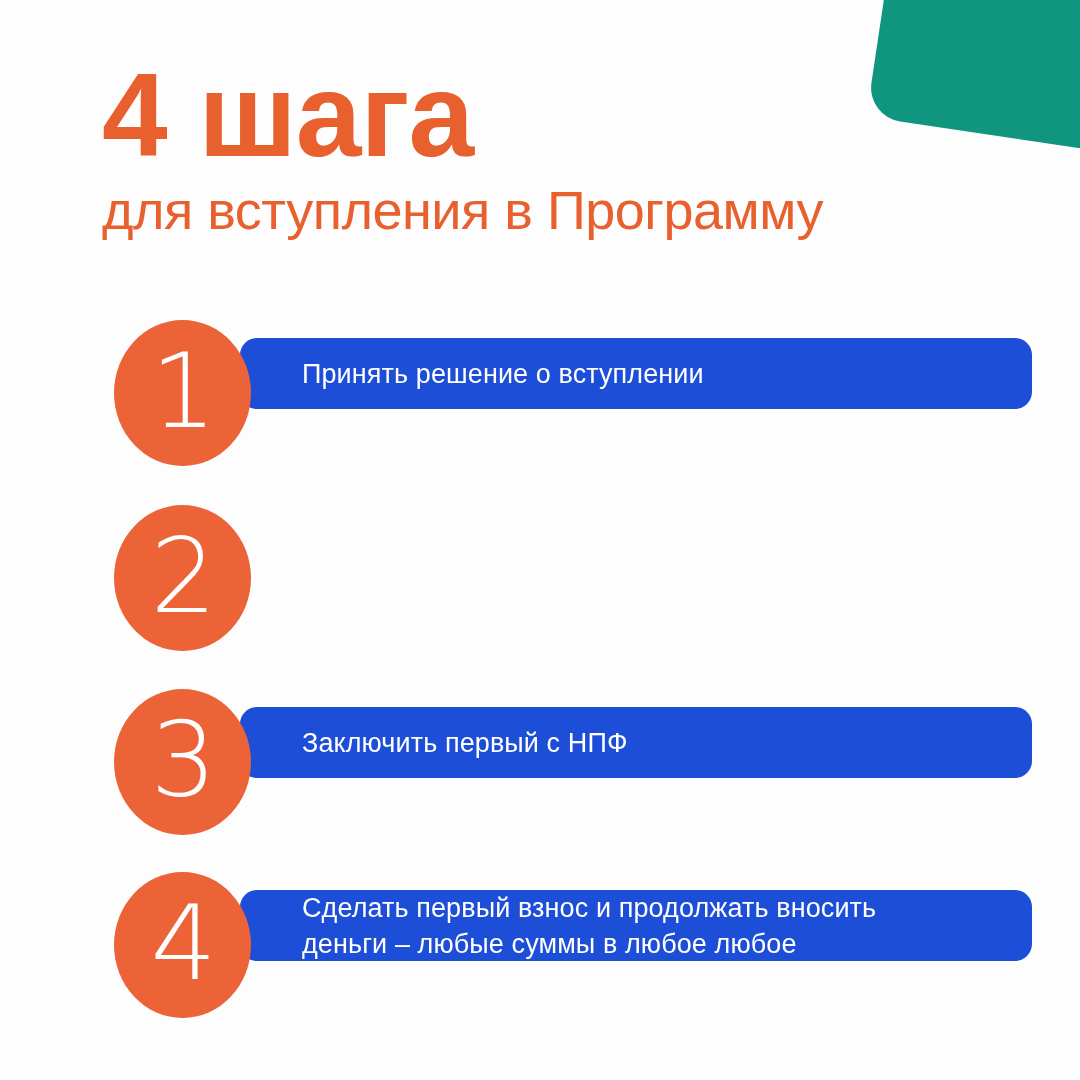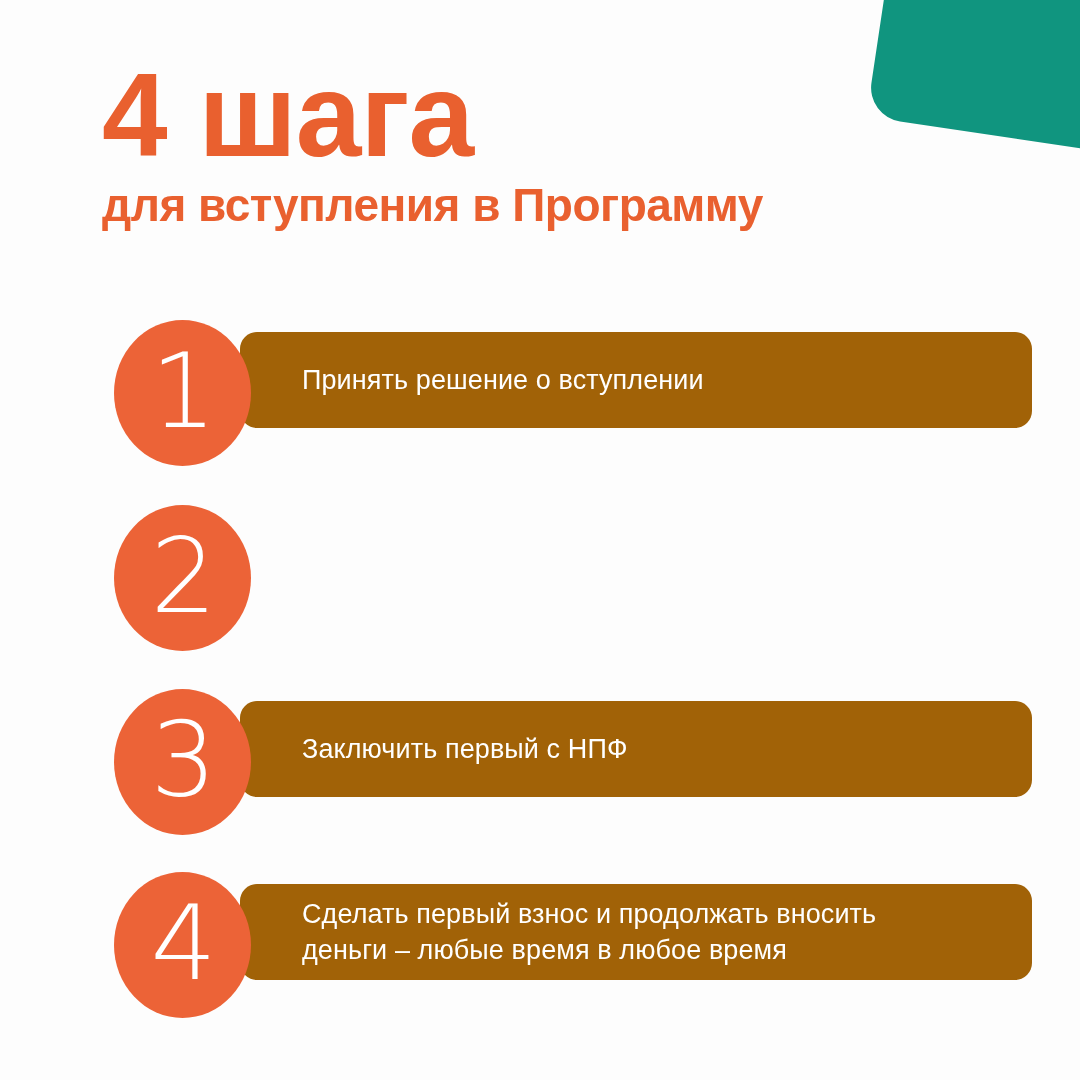--- a/index.html
+++ b/index.html
@@ -49,23 +49,23 @@
     color: #e9602f;
     font-size: 118px;
     line-height: 1.0;
     font-weight: bold;
     letter-spacing: -1px;
     white-space: nowrap;
   }
   .headline-sub {
     display: block;
     color: #e9602f;
-    font-size: 46px;
+    font-size: 54px;
     line-height: 1.12;
-    font-weight: bold;
+    font-weight: normal;
     letter-spacing: -0.5px;
     margin-top: 6px;
     white-space: nowrap;
   }
 
   
   .steps {
     position: absolute;
     left: 0;
     top: 0;
@@ -79,24 +79,24 @@
     height: 146px;
   }
   .step-row.r1 { top: 320px; }
   .step-row.r2 { top: 505px; }
   .step-row.r3 { top: 689px; }
   .step-row.r4 { top: 872px; }
 
   .step-bar {
     position: absolute;
     left: 212px;
-    top: 12px;
+    top: 18px;
     width: 792px;
-    height: 96px;
-    background: #a16207;
+    height: 71px;
+    background: #1d4ed8;
     border-radius: 17px;
     box-sizing: border-box;
   }
   .step-text {
     position: absolute;
     left: 62px;
     top: 50%;
     transform: translateY(-50%);
     width: 700px;
     color: #ffffff;
@@ -166,21 +166,21 @@
         <div class="step-text">Заключить первый с НПФ</div>
       </div>
       <div class="step-circle">
         <div class="step-number">3</div>
       </div>
     </div>
 
     <div class="step-row r4">
       <div class="step-bar">
         <div class="step-text">Сделать первый взнос и продолжать вносить
-деньги – любые время в любое время</div>
+деньги – любые суммы в любое любое</div>
       </div>
       <div class="step-circle">
         <div class="step-number">4</div>
       </div>
     </div>
 
   </div>
 </div>
 
 </body></html>

